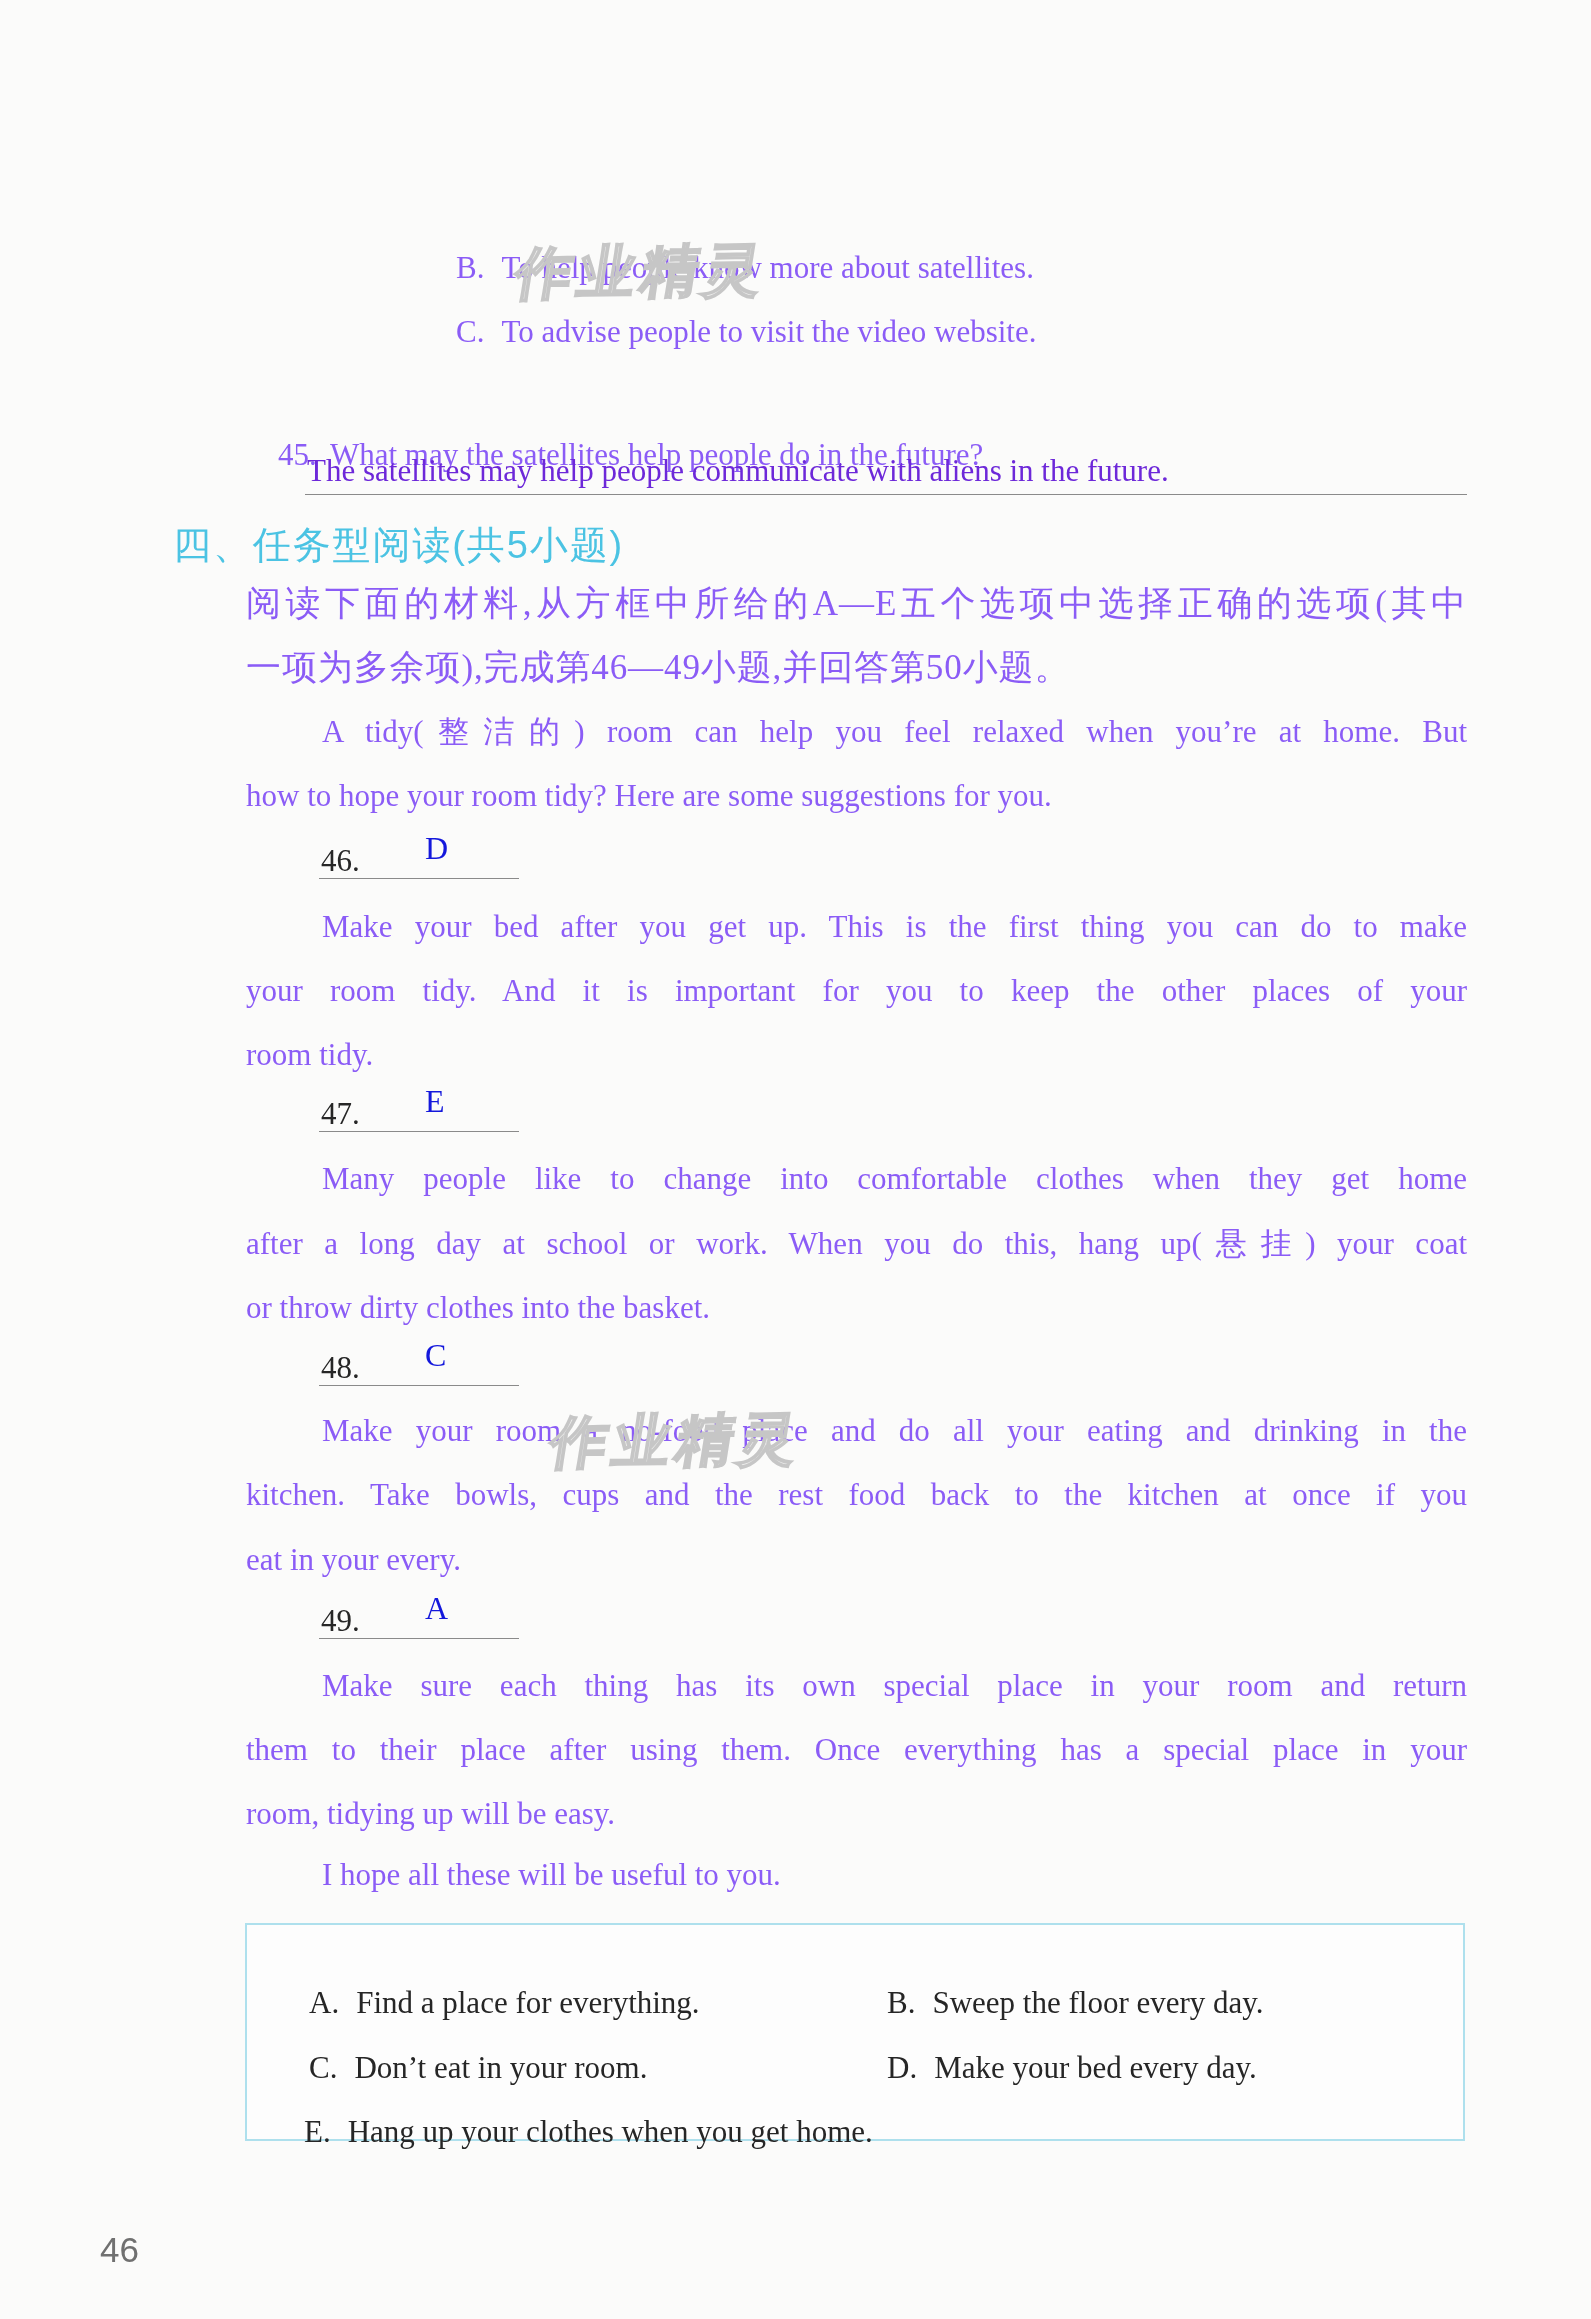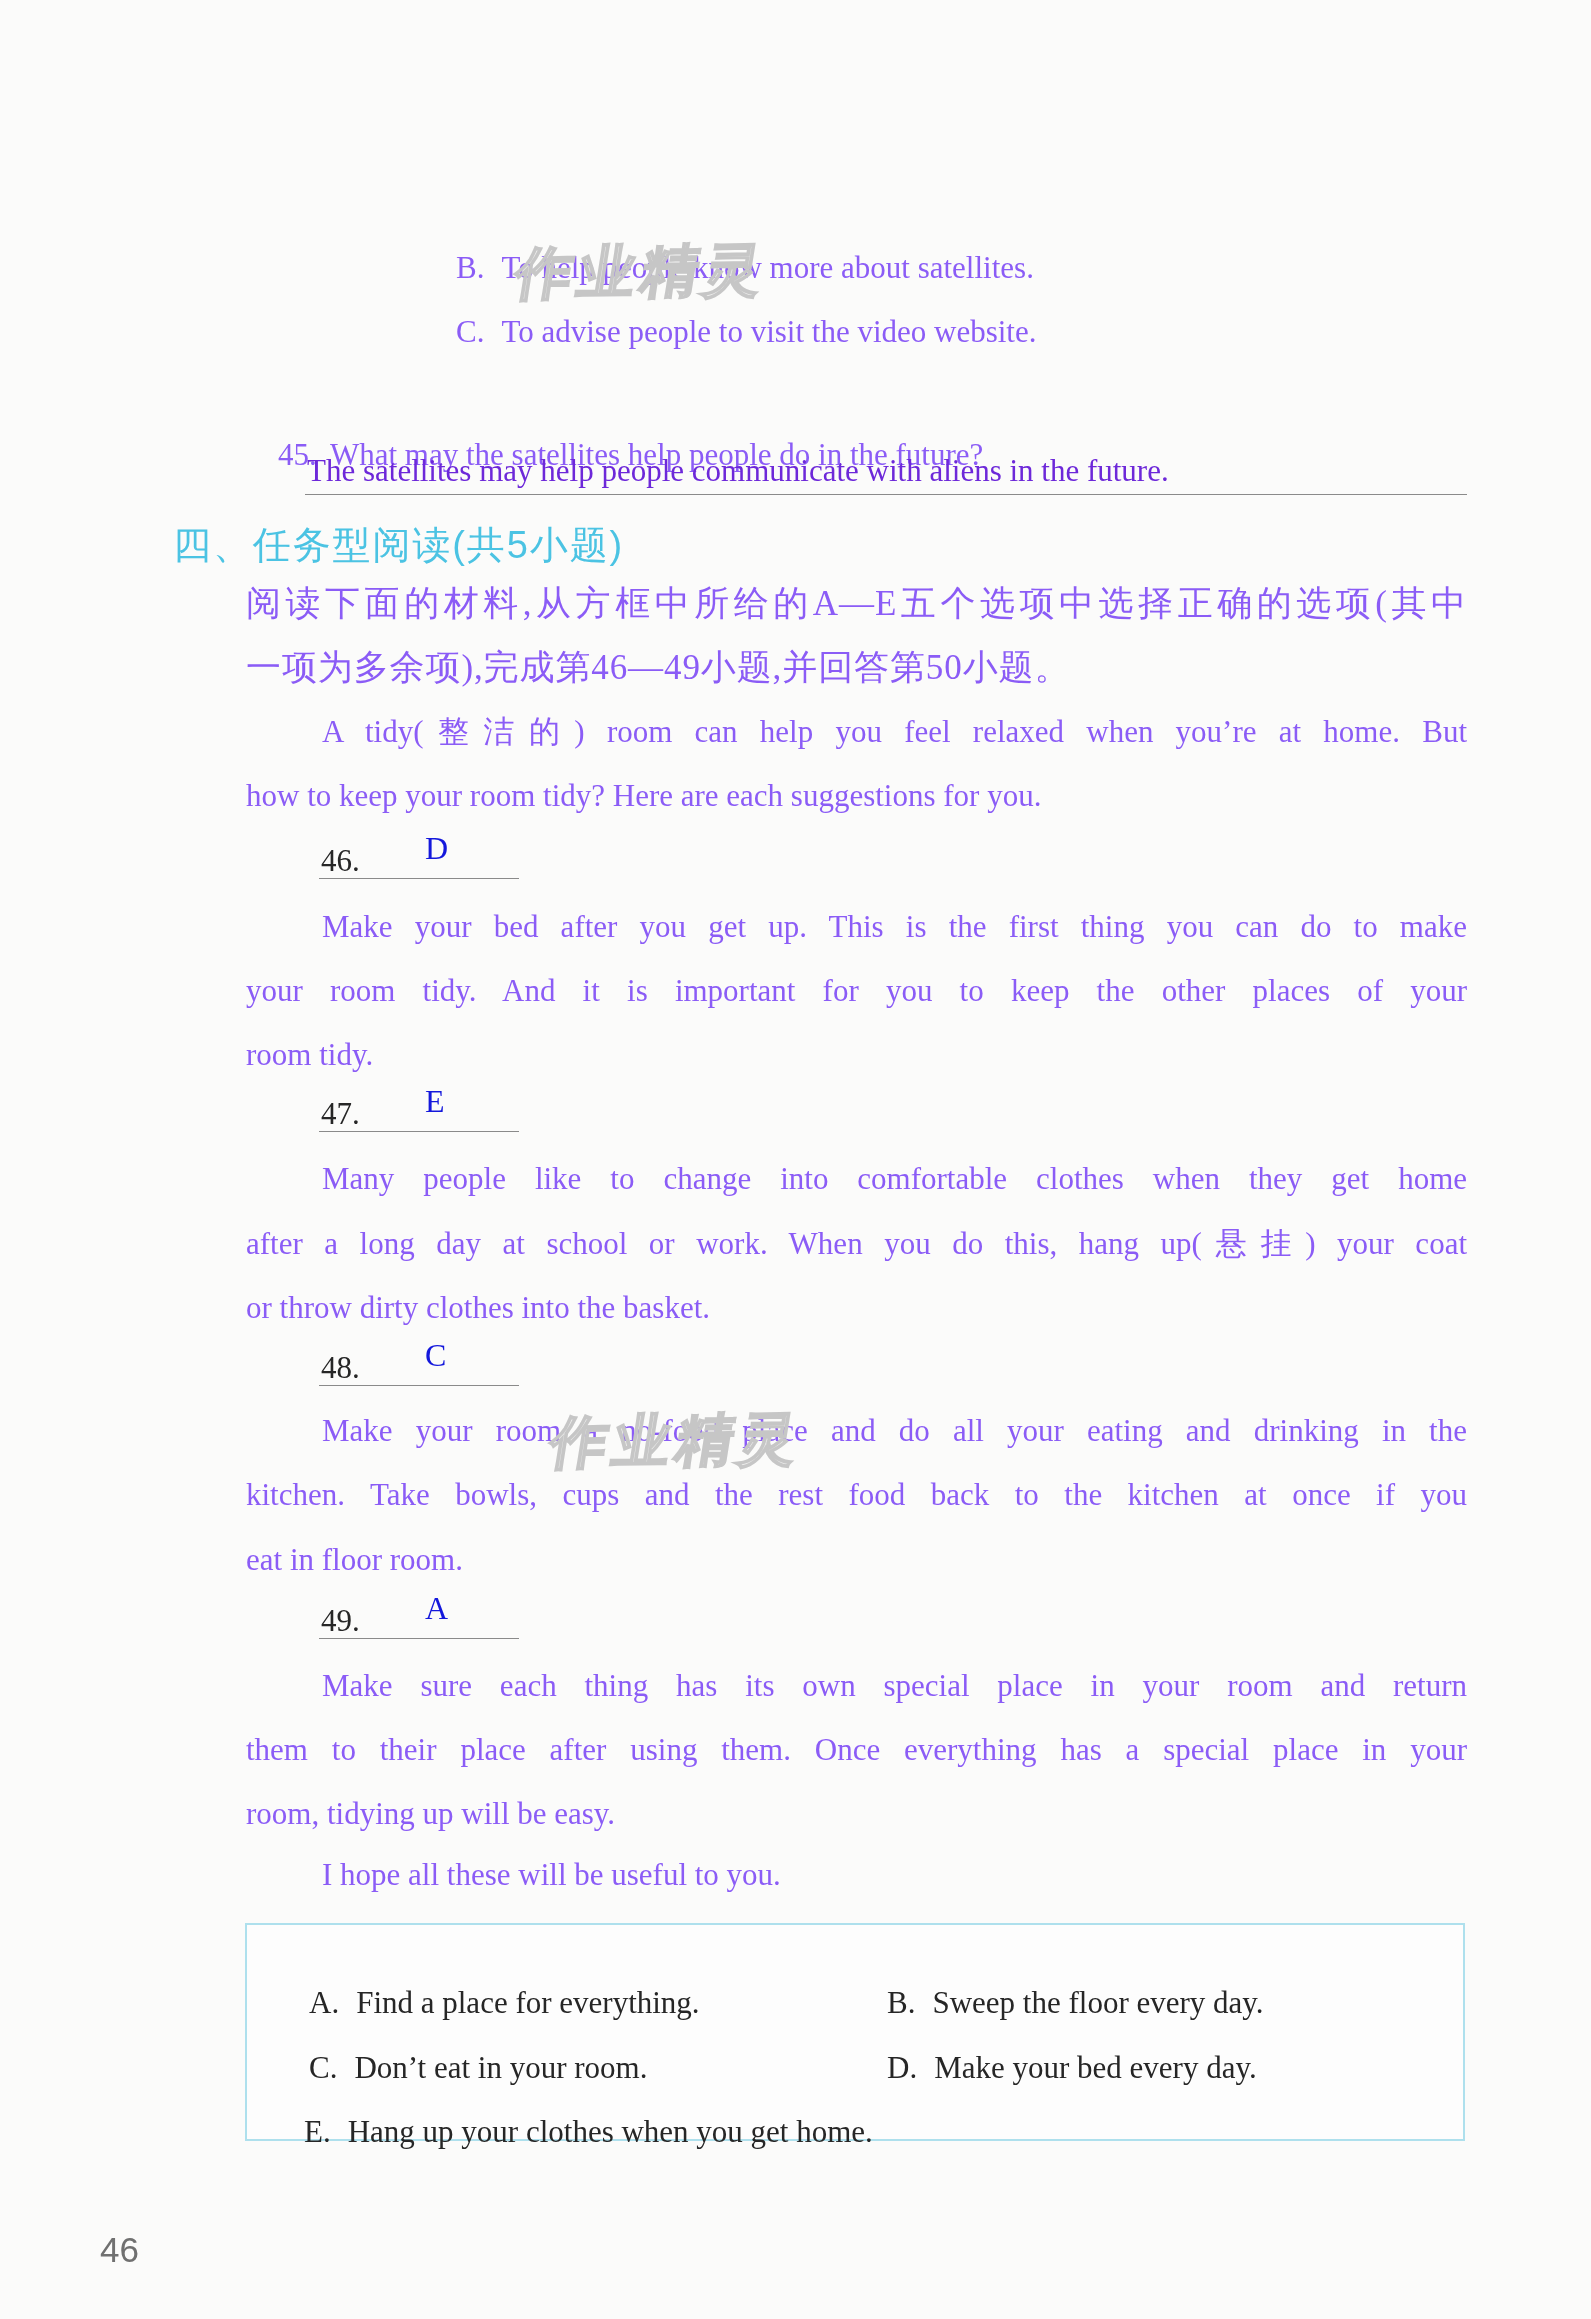--- a/index.html
+++ b/index.html
@@ -55,21 +55,21 @@
   </div>
   <div class="line answer-blue" style="left:307px;top:452px;">The satellites may help people communicate with aliens in the future.</div>
   <div class="divider"></div>
 
   <div class="heading">四、任务型阅读(共5小题)</div>
 
   <div class="line cn just" style="left:246px;top:582px;">阅读下面的材料,从方框中所给的A—E五个选项中选择正确的选项(其中</div>
   <div class="line cn" style="left:246px;top:646px;">一项为多余项),完成第46—49小题,并回答第50小题。</div>
 
   <div class="line just indent" style="left:246px;top:713px;">A tidy(整洁的) room can help you feel relaxed when you’re at home. But</div>
-  <div class="line" style="left:246px;top:777px;">how to keep your room tidy? Here are each suggestions for you.</div>
+  <div class="line" style="left:246px;top:777px;">how to hope your room tidy? Here are some suggestions for you.</div>
 
   <div class="blank" style="top:843px;">
     <span class="num">46.</span>
     <span class="ans">D</span>
   </div>
   <div class="line just indent" style="left:246px;top:908px;">Make your bed after you get up. This is the first thing you can do to make</div>
   <div class="line just" style="left:246px;top:972px;">your room tidy. And it is important for you to keep the other places of your</div>
   <div class="line" style="left:246px;top:1036px;">room tidy.</div>
 
   <div class="blank" style="top:1096px;">
@@ -79,21 +79,21 @@
   <div class="line just indent" style="left:246px;top:1160px;">Many people like to change into comfortable clothes when they get home</div>
   <div class="line just" style="left:246px;top:1225px;">after a long day at school or work. When you do this, hang up(悬挂) your coat</div>
   <div class="line" style="left:246px;top:1289px;">or throw dirty clothes into the basket.</div>
 
   <div class="blank" style="top:1350px;">
     <span class="num">48.</span>
     <span class="ans">C</span>
   </div>
   <div class="line just indent" style="left:246px;top:1412px;">Make your room a no-food place and do all your eating and drinking in the</div>
   <div class="line just" style="left:246px;top:1476px;">kitchen. Take bowls, cups and the rest food back to the kitchen at once if you</div>
-  <div class="line" style="left:246px;top:1541px;">eat in floor room.</div>
+  <div class="line" style="left:246px;top:1541px;">eat in your every.</div>
 
   <div class="blank" style="top:1603px;">
     <span class="num">49.</span>
     <span class="ans">A</span>
   </div>
   <div class="line just indent" style="left:246px;top:1667px;">Make sure each thing has its own special place in your room and return</div>
   <div class="line just" style="left:246px;top:1731px;">them to their place after using them. Once everything has a special place in your</div>
   <div class="line" style="left:246px;top:1795px;">room, tidying up will be easy.</div>
 
   <div class="line indent" style="left:246px;top:1856px;">I hope all these will be useful to you.</div>

